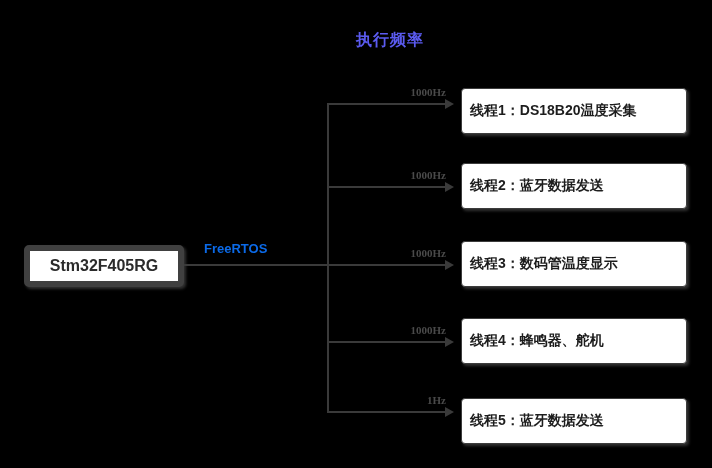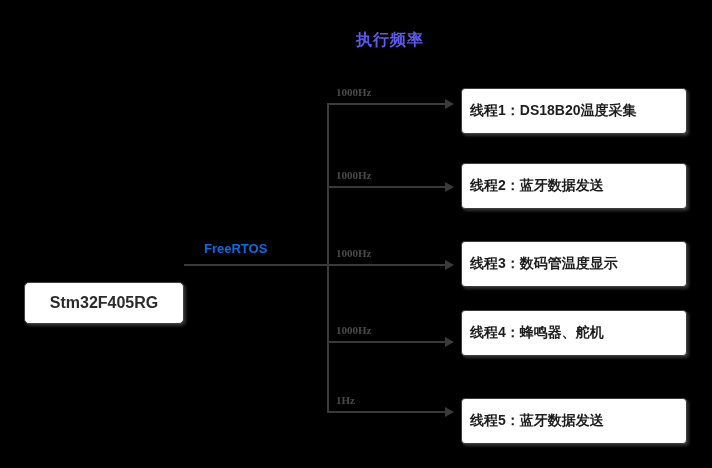--- a/index.html
+++ b/index.html
@@ -31,28 +31,27 @@
   }
 
   
   #source-node {
     position: absolute;
     left: 24px;
     top: 245px;
     width: 160px;
     height: 42px;
     background: #ffffff;
-    border: 1px solid #404040;
+    border: 6px solid #404040;
     border-radius: 5px;
     box-shadow: 2px 2px 3px rgba(90,90,90,0.55);
     display: flex;
     align-items: center;
     justify-content: center;
     box-sizing: border-box;
-    margin-top: 37px;
   }
   #source-node .node-label {
     color: #2b2b2b;
     font-size: 16px;
     font-weight: bold;
     white-space: nowrap;
   }
 
   
   #freertos-label {
@@ -88,21 +87,21 @@
   }
 
   
   .freq-label {
     position: absolute;
     color: #4a4a4a;
     font-size: 11px;
     font-weight: bold;
     font-family: "Liberation Serif", "DejaVu Serif", serif;
     white-space: nowrap;
-    text-align: left;
+    text-align: right;
   }
 
   
   .thread-box {
     position: absolute;
     left: 461px;
     width: 226px;
     height: 46px;
     background: #ffffff;
     border: 1px solid #3c3c3c;
@@ -154,21 +153,21 @@
   <div class="line-h" style="left:327px; top:264px; width:118px;"></div>
   <div class="arrow-head" style="left:445px; top:260px;"></div>
   <div class="freq-label" style="left:336px; top:247px; width:110px;">1000Hz</div>
   <div class="thread-box" style="top:241px;">
     <span class="thread-label">线程3：数码管温度显示</span>
   </div>
 
   <div class="line-h" style="left:327px; top:341px; width:118px;"></div>
   <div class="arrow-head" style="left:445px; top:337px;"></div>
   <div class="freq-label" style="left:336px; top:324px; width:110px;">1000Hz</div>
-  <div class="thread-box" style="top:310px;">
+  <div class="thread-box" style="top:318px;">
     <span class="thread-label">线程4：蜂鸣器、舵机</span>
   </div>
 
   <div class="line-h" style="left:327px; top:411px; width:118px;"></div>
   <div class="arrow-head" style="left:445px; top:407px;"></div>
   <div class="freq-label" style="left:336px; top:394px; width:110px;">1Hz</div>
   <div class="thread-box" style="top:398px;">
     <span class="thread-label">线程5：蓝牙数据发送</span>
   </div>
 

